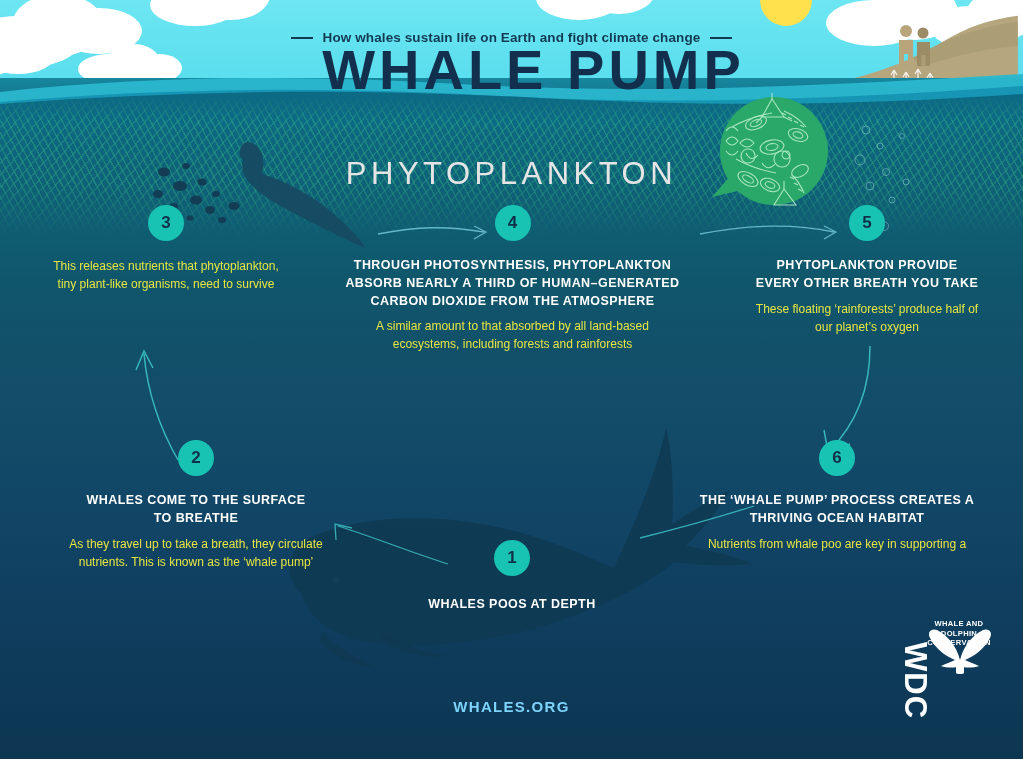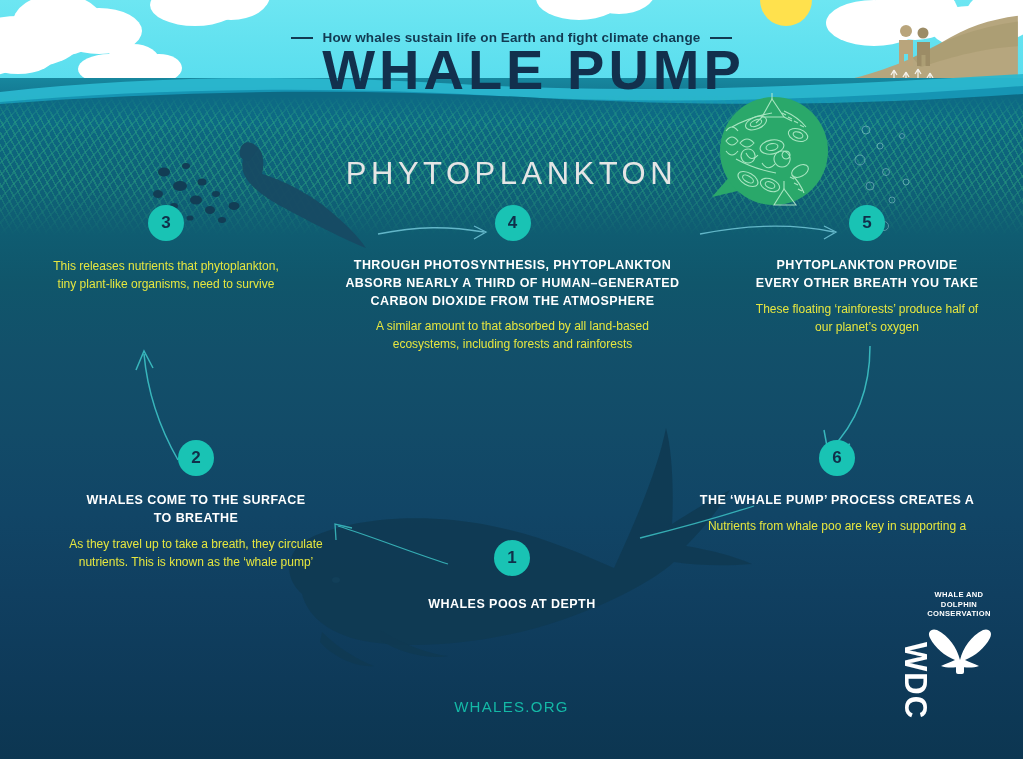--- a/index.html
+++ b/index.html
@@ -70,25 +70,25 @@
   .s1 { left:392px; top:540px; width:240px; }
   .s1 .badge { margin-bottom:20px; }
   .s2 { left:56px; top:440px; width:280px; }
   .s3 { left:16px; top:205px; width:300px; }
   .s4 { left:330px; top:205px; width:365px; }
   .s5 { left:722px; top:205px; width:290px; }
   .s6 { left:692px; top:440px; width:290px; }
 
   
   .weburl { position:absolute; left:0; top:698px; width:1023px; text-align:center;
-            color:#14b8a6; font-size:15px; font-weight:normal; letter-spacing:1.3px; }
+            color:#7dd3fc; font-size:15px; font-weight:bold; letter-spacing:1.3px; }
 
   .wdc { position:absolute; left:905px; top:590px; width:108px; height:130px; }
   .wdc-words { color:#fff; font-size:7.6px; font-weight:bold; line-height:1.28;
-               letter-spacing:.3px; text-align:center; }
+               letter-spacing:.3px; text-align:center;margin-top:29px; }
   .wdc-mark { position:absolute; left:22px; top:36px; width:66px; height:88px; }
   .wdc-rot { position:absolute; left:28px; top:52px; width:72px; height:72px;
              color:#fff; font-size:31px; font-weight:bold; letter-spacing:1px;
              transform:rotate(90deg); transform-origin:left top; white-space:nowrap; }
 
   svg { display:block; overflow:visible; }
 </style>
 </head>
 <body>
 
@@ -332,20 +332,21 @@
     <div class="step-sub">
       <div>As they travel up to take a breath, they circulate</div>
       <div>nutrients. This is known as the ‘whale pump’</div>
     </div>
   </div>
 
   <div class="step s6">
     <div class="badge">6</div>
     <div class="step-title">
       <div>THE ‘WHALE PUMP’ PROCESS CREATES A</div>
+      <div>THRIVING OCEAN HABITAT</div>
     </div>
     <div class="step-sub">
       <div>Nutrients from whale poo are key in supporting a</div>
     </div>
   </div>
 
   <div class="step s1">
     <div class="badge">1</div>
     <div class="step-title">WHALES POOS AT DEPTH</div>
   </div>

